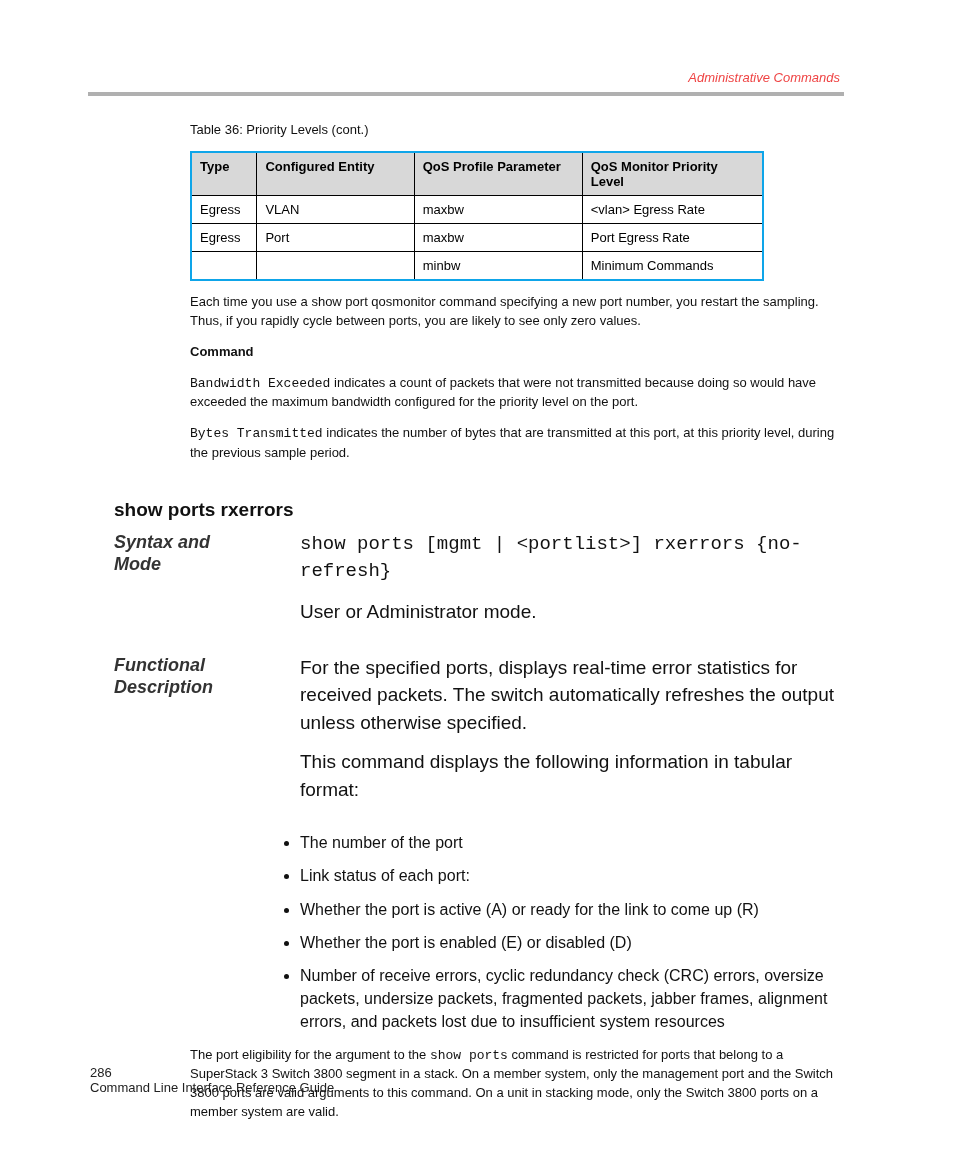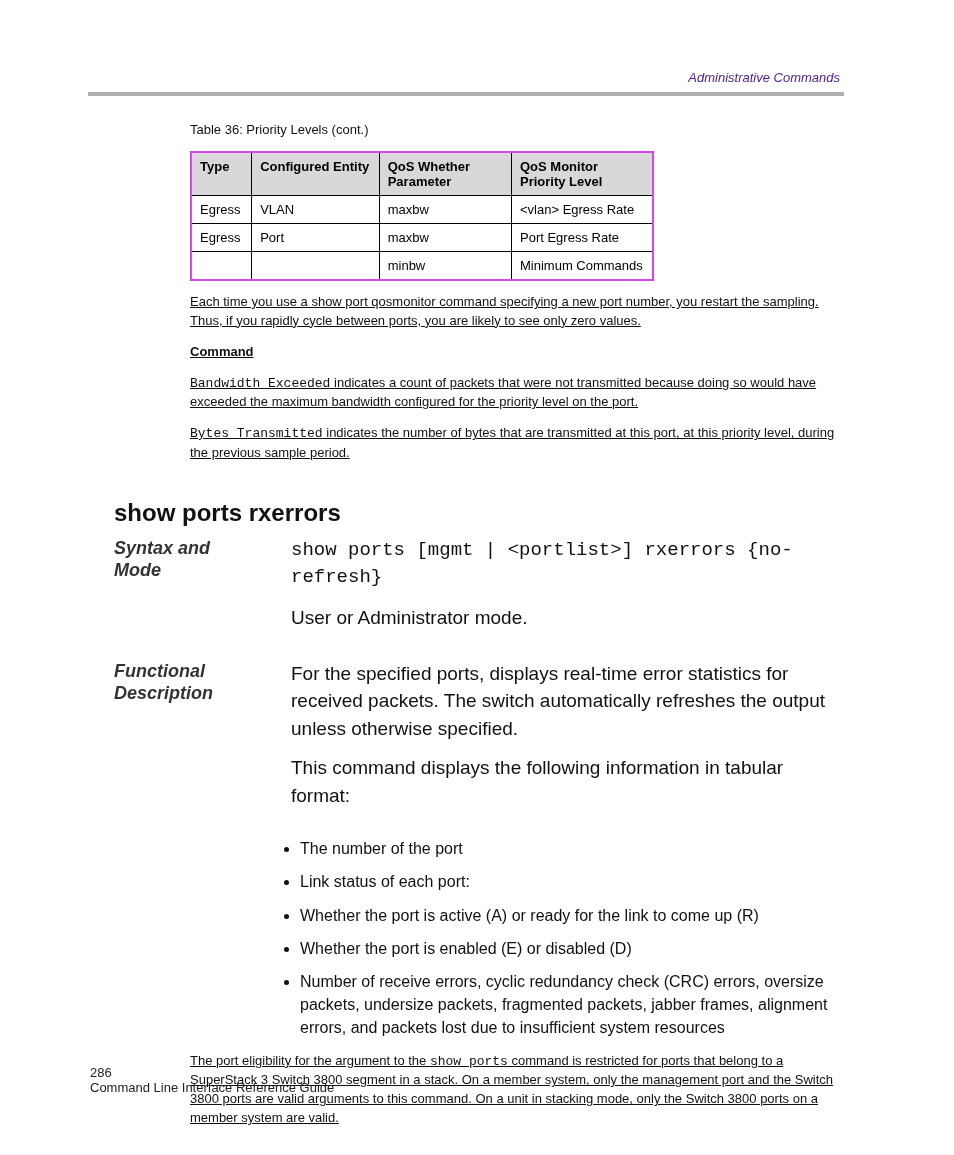--- a/index.html
+++ b/index.html
@@ -18,37 +18,37 @@
       right: 110px;
       height: 4px;
       background: #b0b0b0;
     }
     .header-text {
       position: absolute;
       top: 70px;
       right: 114px;
       font-size: 13px;
       font-style: italic;
-      color: #4c1d95;
+      color: #ef4444;
     }
     .content {
       margin-top: 48px;
     }
     .indent-block {
       margin-left: 76px;
     }
     .table-label {
       font-size: 13px;
       color: #111;
       margin-bottom: 14px;
     }
     table {
       border-collapse: collapse;
-      width: 464px;
-      border: 2px solid #d946ef;
+      width: 574px;
+      border: 2px solid #0ea5e9;
     }
     th, td {
       border: 1px solid #000;
       padding: 6px 8px;
       font-size: 13px;
       text-align: left;
       vertical-align: top;
     }
     th {
       background: #d8d8d8;
@@ -56,40 +56,39 @@
     }
     .col1 { width: 62px; }
     .col2 { width: 148px; }
     .col3 { width: 158px; }
     .col4 { width: 170px; }
     .below-table {
       font-size: 13px;
       line-height: 1.45;
       color: #111;
       margin-top: 12px;
-      text-decoration: underline;
     }
     .below-table p { margin-bottom: 12px; }
     .output-heading {
       font-weight: bold;
       margin-bottom: 10px;
     }
     .output-label {
       font-family: "Courier New", monospace;
     }
     .heading2 {
-      font-size: 24px;
+      font-size: 19px;
       font-weight: bold;
       color: #111;
       margin-top: 36px;
       margin-bottom: 10px;
     }
     .body-row {
       display: flex;
-      gap: 29px;
+      gap: 38px;
       margin-bottom: 16px;
     }
     .side-heading {
       width: 148px;
       flex-shrink: 0;
       font-size: 18px;
       font-weight: bold;
       font-style: italic;
       color: #333;
       line-height: 1.25;
@@ -136,21 +135,21 @@
 
 <div class="content">
   <div class="indent-block">
     <div class="table-label">Table 36: Priority Levels (cont.)</div>
 
     <table>
       <thead>
         <tr>
           <th class="col1">Type</th>
           <th class="col2">Configured Entity</th>
-          <th class="col3">QoS Whether Parameter</th>
+          <th class="col3">QoS Profile Parameter</th>
           <th class="col4">QoS Monitor Priority Level</th>
         </tr>
       </thead>
       <tbody id="tbody">
           <tr>
             <td>Egress</td>
             <td>VLAN</td>
             <td>maxbw</td>
             <td>&lt;vlan&gt; Egress Rate</td>
           </tr>

